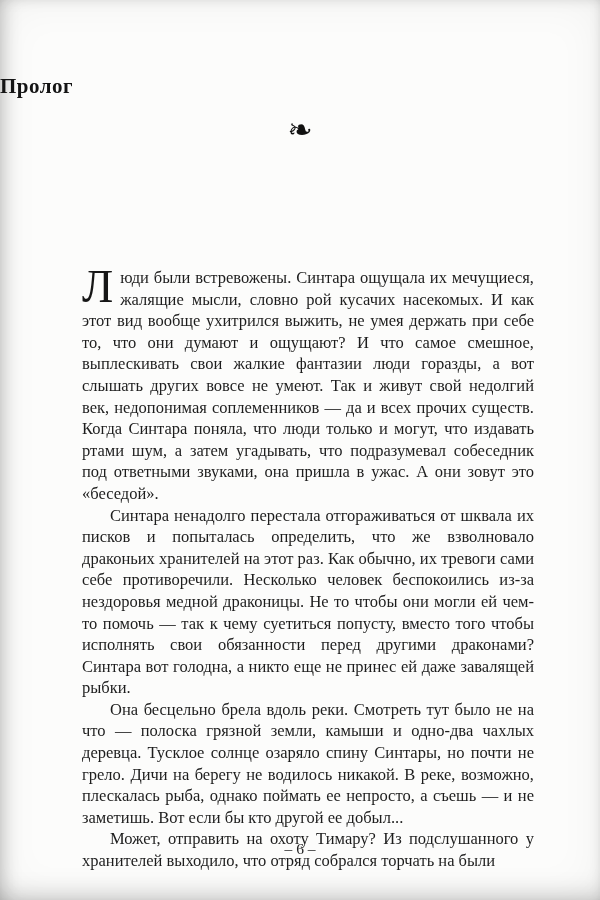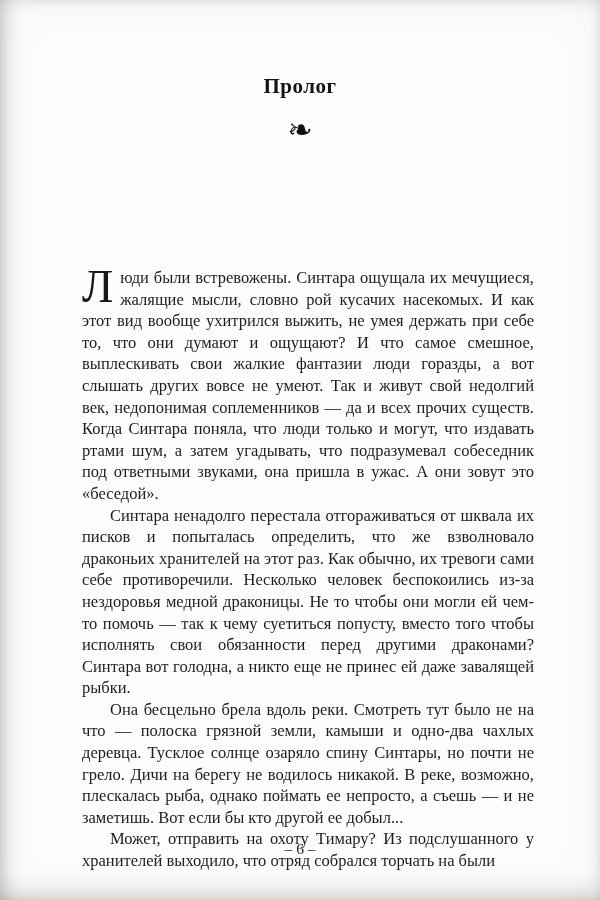--- a/index.html
+++ b/index.html
@@ -22,21 +22,21 @@
     box-shadow:
       inset 0 0 46px rgba(0,0,0,0.05),
       inset 14px 0 20px -12px rgba(0,0,0,0.22),
       inset -8px 0 14px -10px rgba(0,0,0,0.10),
       inset 0 -18px 24px -14px rgba(0,0,0,0.18),
       inset 0 10px 16px -12px rgba(0,0,0,0.10);
   }
 
   .chapter-title {
     margin-top: 74px;
-    text-align: center;
+    text-align: left;
     font-size: 21px;
     font-weight: bold;
     letter-spacing: 0.5px;
     color: #141414;
   }
 
   .ornament {
     margin-top: 16px;
     text-align: center;
     font-size: 30px;

